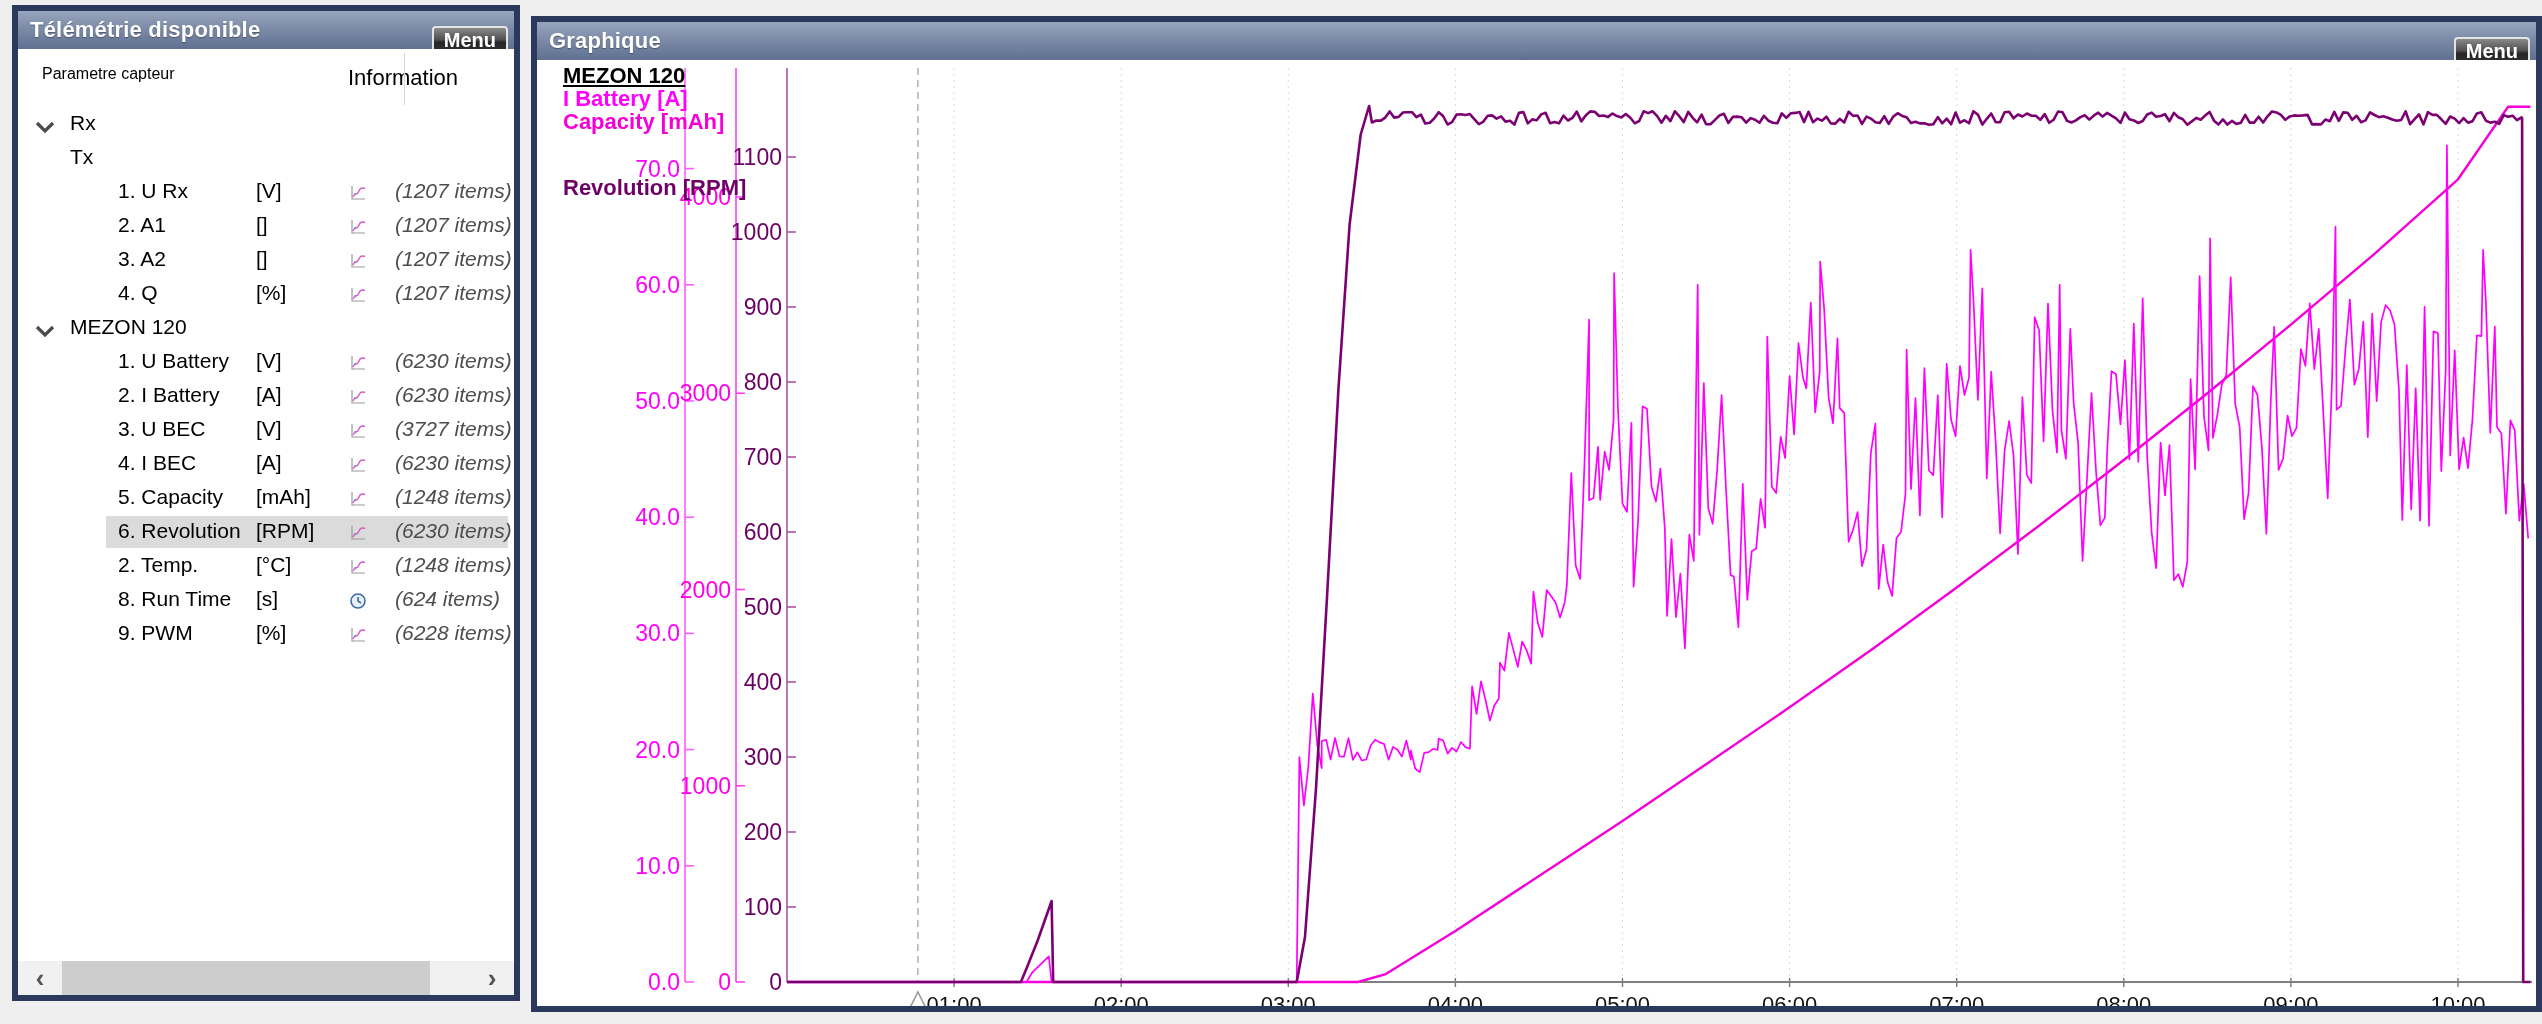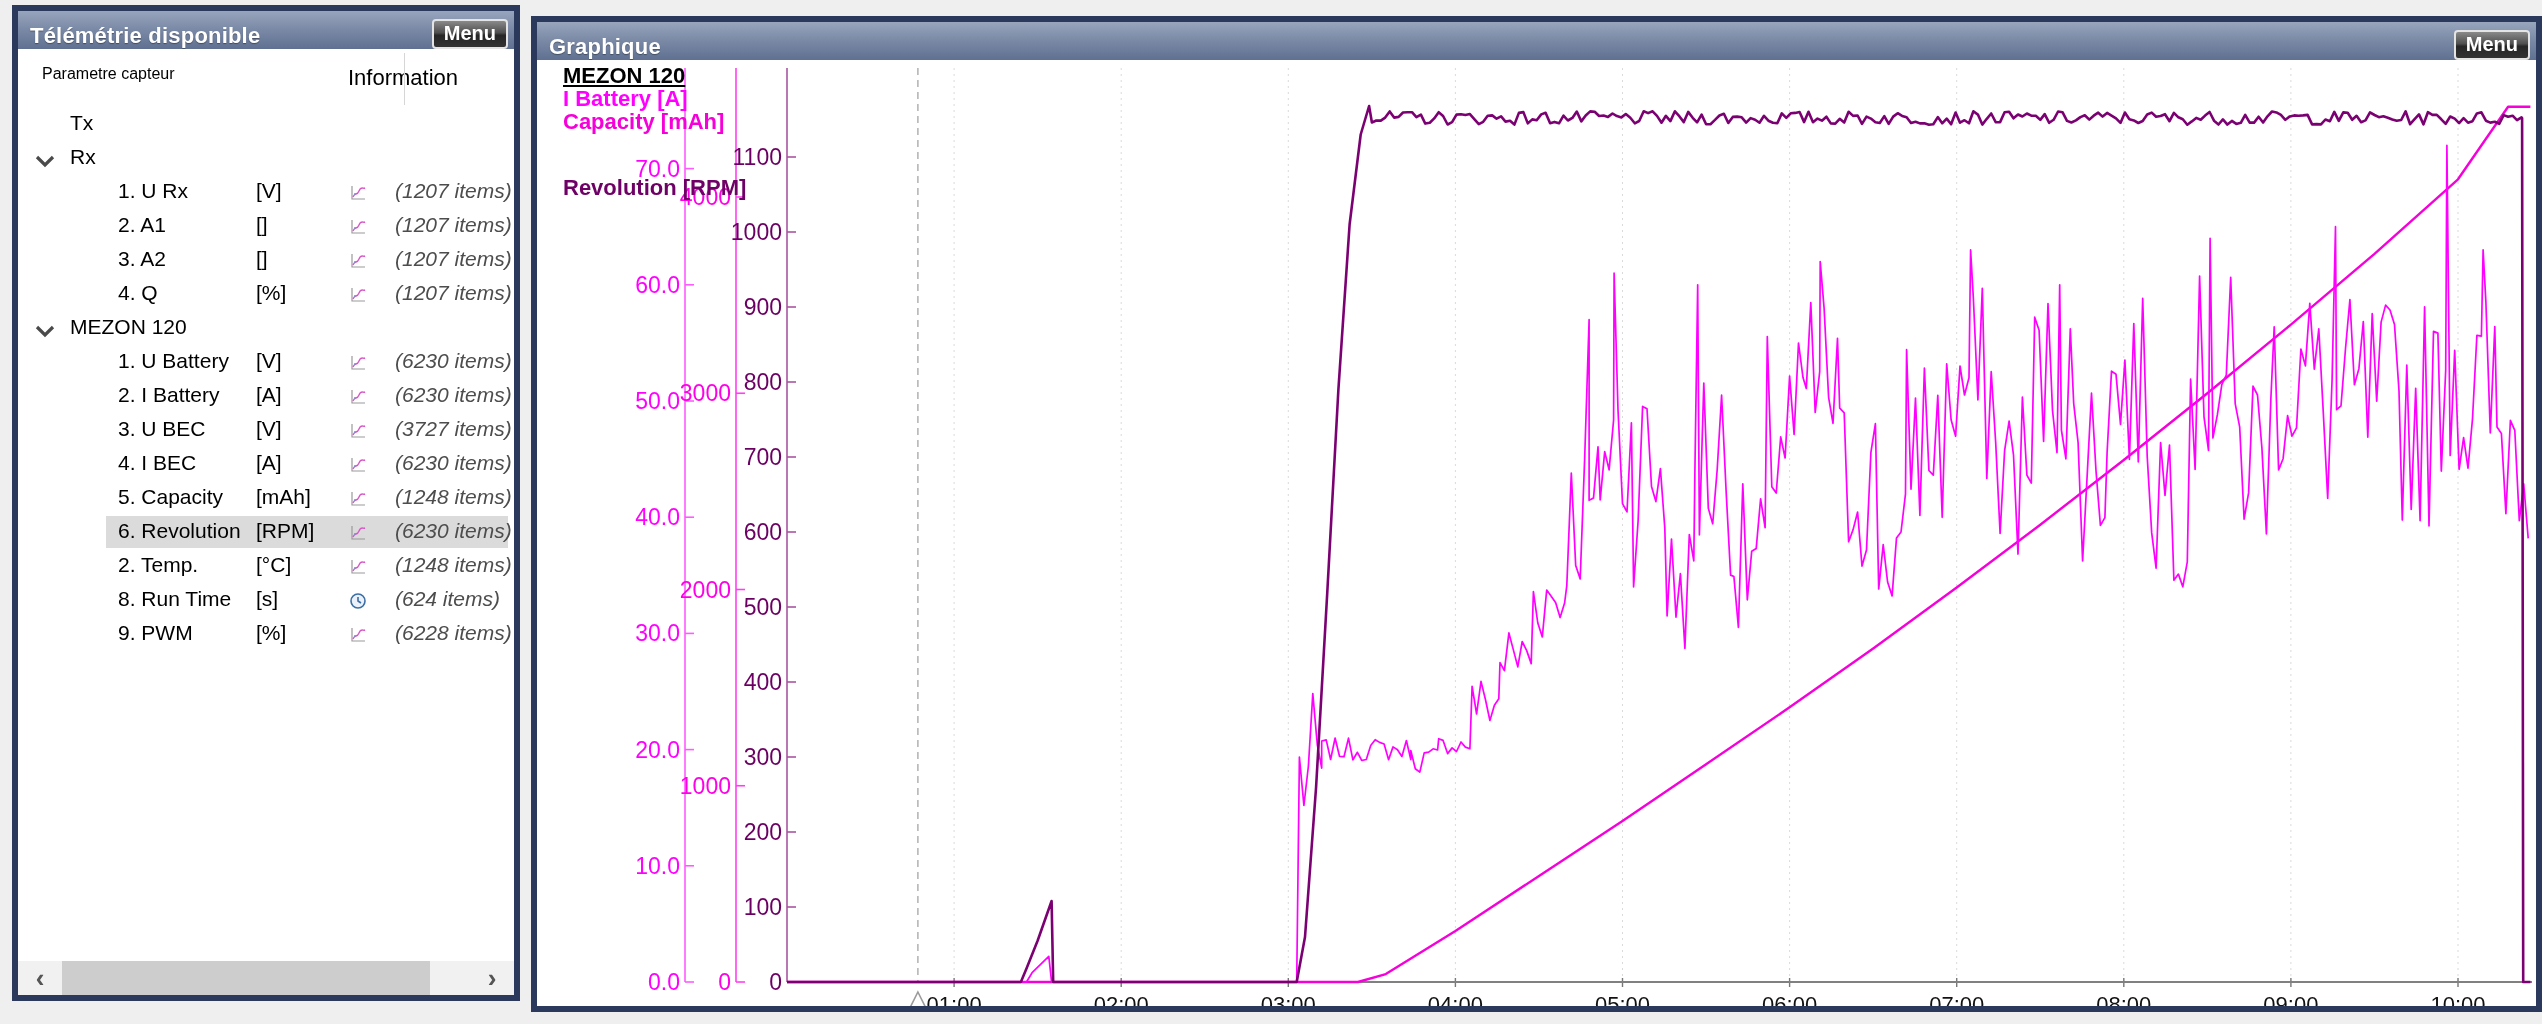--- a/index.html
+++ b/index.html
@@ -13,21 +13,21 @@
     position:absolute;
     border:6px solid #2B3A5C;
     background:#FFFFFF;
     box-sizing:border-box;
   }
   #left-window{left:12px;top:5px;width:508px;height:996px;}
   #right-window{left:531px;top:16px;width:2011px;height:996px;}
   .titlebar{
     height:38px;
     background:linear-gradient(180deg,#98A5BD 0%,#7C8BA7 45%,#5F7091 100%);
-    display:flex;align-items:flex-end;justify-content:space-between;
+    display:flex;align-items:center;justify-content:space-between;
     padding:0 6px 0 12px;box-sizing:border-box;
   }
   .titlebar .title{
     color:#FFFFFF;font-weight:bold;font-size:22px;letter-spacing:.2px;
     text-shadow:0 1px 1px rgba(0,0,0,.35);
   }
   .menu-btn{
     font-family:inherit;
     background:linear-gradient(180deg,#8A8A8A 0%,#4F4F4F 45%,#262626 55%,#333333 100%);
     color:#fff;font-weight:bold;font-size:20px;
@@ -75,27 +75,27 @@
     <button class="menu-btn">Menu</button>
   </header>
   <div class="panel-content">
     <div class="tree-header">
       <span class="h1">Parametre capteur</span>
       <span class="h2">Information</span>
       <span class="col-divider"></span>
     </div>
     <div class="tree" id="sensor-tree">
         <div class="tree-row">
-          <span class="lbl lvl1">Tx</span>
-        </div>
-        <div class="tree-row">
           <span class="chev"><svg width="22" height="16" viewBox="0 0 22 16">
               <polyline points="3,4 11,12 19,4" fill="none" stroke="#4A4A4A" stroke-width="3.2"></polyline>
             </svg></span>
           <span class="lbl lvl0">Rx</span>
+        </div>
+        <div class="tree-row">
+          <span class="lbl lvl1">Tx</span>
         </div>
         <div class="tree-row">
           <span class="lbl lvl2">1. U Rx</span>
           <span class="unit">[V]</span>
           <span class="ric"><svg width="18" height="18" viewBox="0 0 18 18">
               <path d="M3 2 v13 h13" stroke="#9A9A9A" fill="none" stroke-width="1.2"></path>
               <path d="M4 13 C6 8,8 12,10 7 S14 5,16 4" stroke="#D957C9" fill="none" stroke-width="1.4"></path>
               <circle cx="6" cy="10" r="1" fill="#7A8FD0"></circle>
             </svg></span>
           <span class="cnt">(1207 items)</span>

